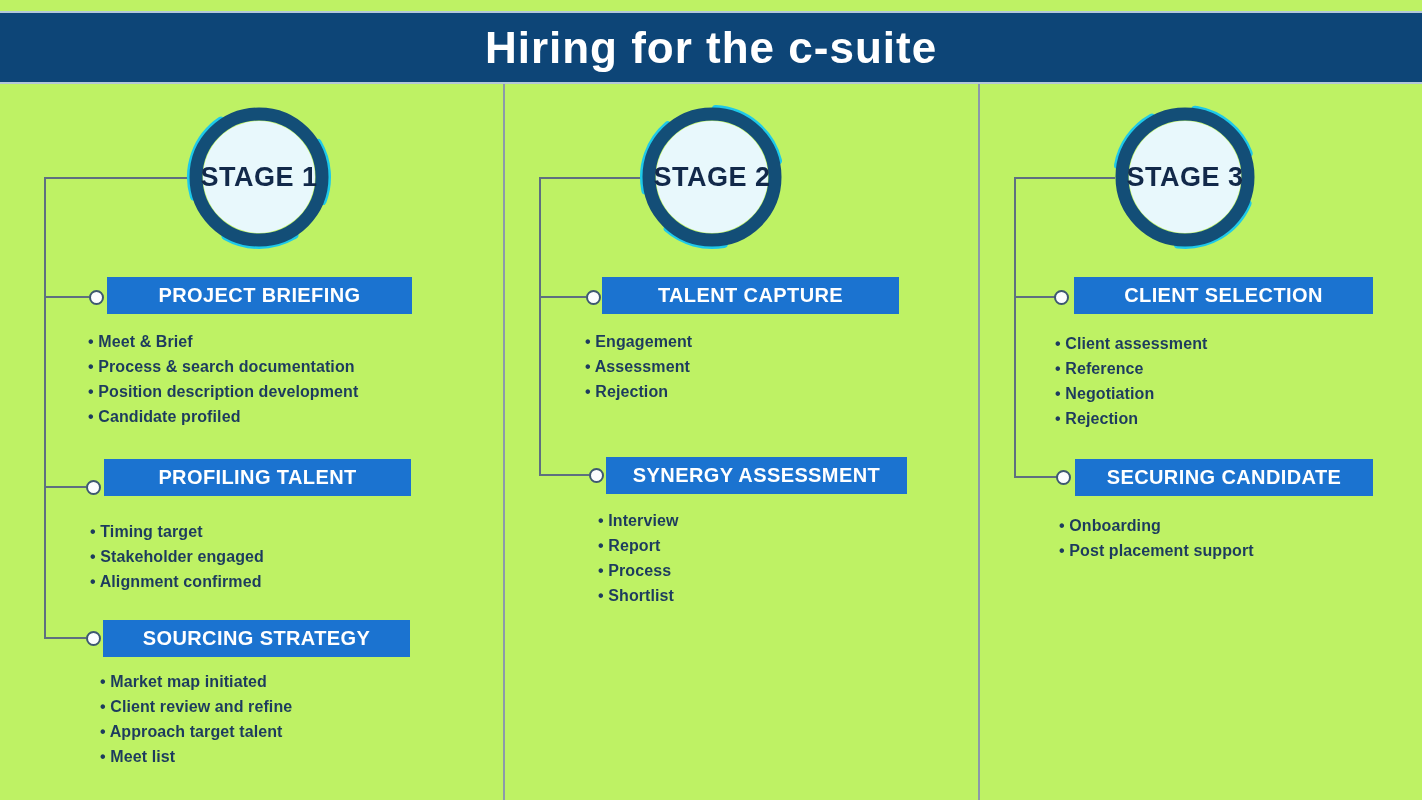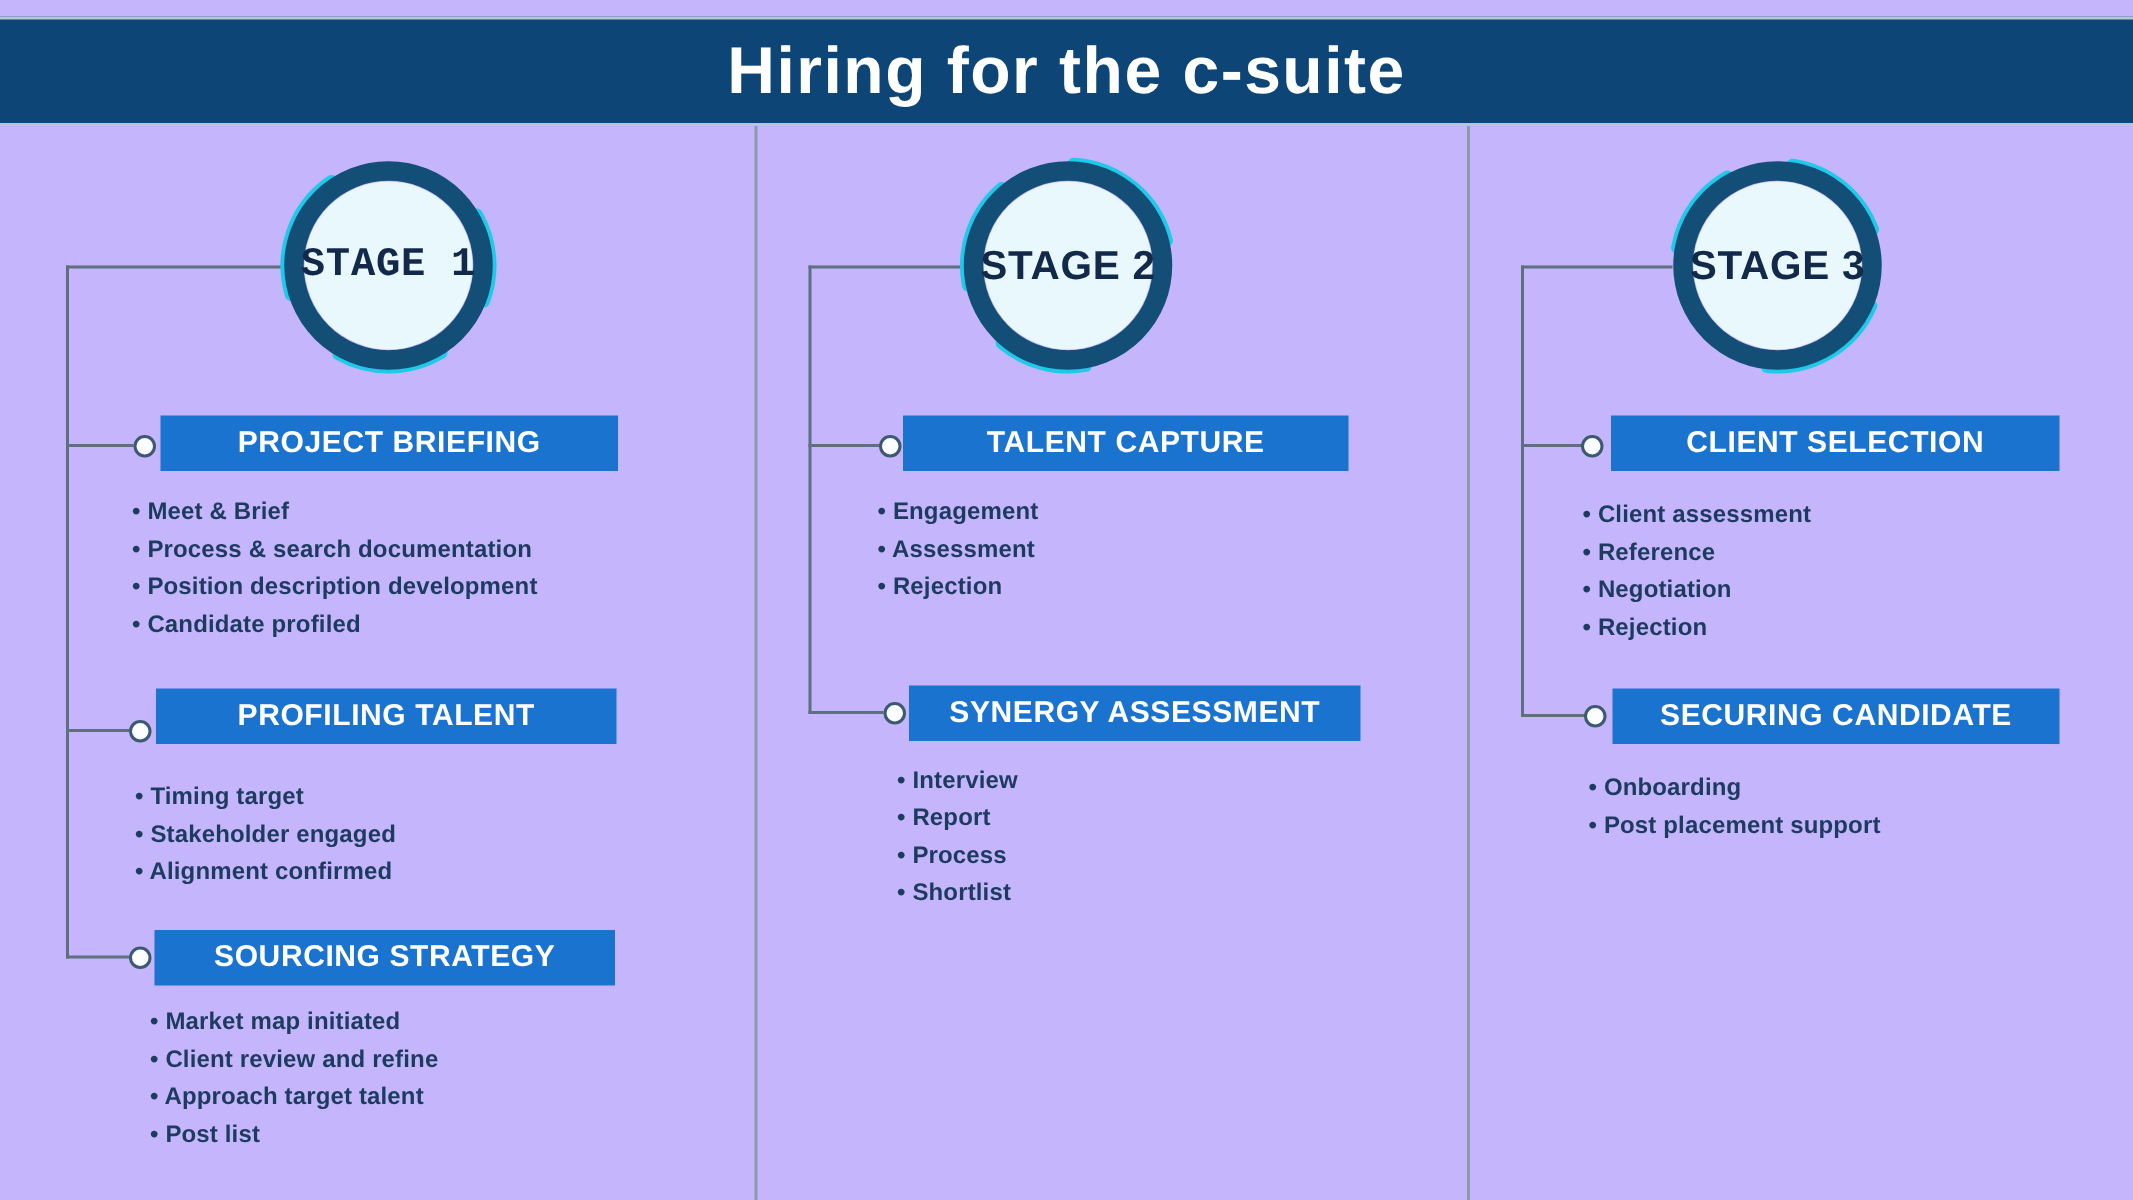--- a/index.html
+++ b/index.html
@@ -1,18 +1,18 @@
 <!DOCTYPE html>
 <html><head>
 <meta charset="utf-8">
 <style>
   html,body{margin:0;padding:0;}
   .canvas{
     position:relative;width:1422px;height:800px;overflow:hidden;
-    background:#c4b5fd;font-family:"Liberation Sans",sans-serif;
+    background:#bef264;font-family:"Liberation Sans",sans-serif;
   }
   .header{
     position:absolute;left:0;top:11px;width:1422px;height:73px;
     background:#0d4577;display:flex;align-items:center;justify-content:center;
     border-top:2px solid #b3c7d9;border-bottom:2px solid #b3c7d9;box-sizing:border-box;
   }
   .header h1{margin:0;color:#ffffff;font-size:44px;font-weight:800;letter-spacing:1px;}
   .divider{position:absolute;top:84px;width:2px;height:716px;background:#8c9aaa;}
   .vline,.hline{position:absolute;background:#5e6f80;}
   .vline{width:2px;}
@@ -53,21 +53,21 @@
 
   <div class="vline" style="left:44px;top:177px;height:462px;"></div>
   <div class="hline" style="left:44px;top:177px;width:146px;"></div>
   <div class="hline" style="left:44px;top:296px;width:45px;"></div>
   <div class="hline" style="left:44px;top:486px;width:42px;"></div>
   <div class="hline" style="left:44px;top:637px;width:42px;"></div>
   <div class="node-ring" style="left:89px;top:290px;"></div>
   <div class="node-ring" style="left:86px;top:480px;"></div>
   <div class="node-ring" style="left:86px;top:631px;"></div>
 
-  <div class="stage" style="left:183px;top:101px;font-family:Liberation Mono, monospace;">
+  <div class="stage" style="left:183px;top:101px;">
     <svg width="152" height="152" viewBox="0 0 152 152">
       <g transform="rotate(-30,76,76)">
         <circle cx="76" cy="76" r="68" fill="none" stroke="#1ec9e9" stroke-width="8" stroke-linecap="round" stroke-dasharray="60 45 72 52 86 112"></circle>
       </g>
       <circle cx="76" cy="76" r="63" fill="none" stroke="#134e77" stroke-width="13"></circle>
       <circle cx="76" cy="76" r="56" fill="#e8f8fc"></circle>
     </svg>
     <div class="stage-label">STAGE 1</div>
   </div>
 
@@ -84,21 +84,21 @@
     <li>Timing target</li>
     <li>Stakeholder engaged</li>
     <li>Alignment confirmed</li>
   </ul>
 
   <div class="bar" style="left:103px;top:620px;width:307px;">SOURCING STRATEGY</div>
   <ul class="bullets" style="left:100px;top:669px;">
     <li>Market map initiated</li>
     <li>Client review and refine</li>
     <li>Approach target talent</li>
-    <li>Post list</li>
+    <li>Meet list</li>
   </ul>
 
   <div class="vline" style="left:539px;top:177px;height:299px;"></div>
   <div class="hline" style="left:539px;top:177px;width:106px;"></div>
   <div class="hline" style="left:539px;top:296px;width:47px;"></div>
   <div class="hline" style="left:539px;top:474px;width:50px;"></div>
   <div class="node-ring" style="left:586px;top:290px;"></div>
   <div class="node-ring" style="left:589px;top:468px;"></div>
 
   <div class="stage" style="left:636px;top:101px;">

